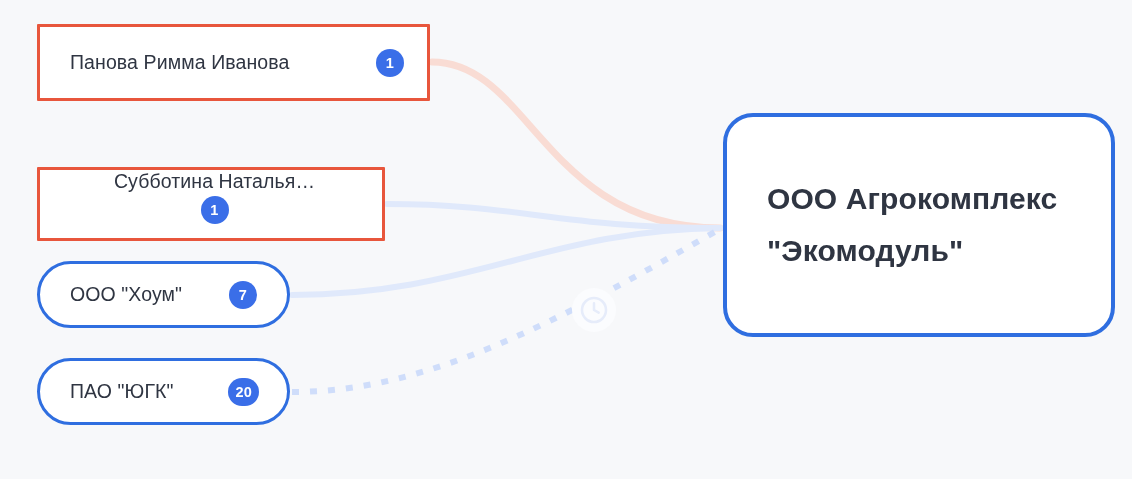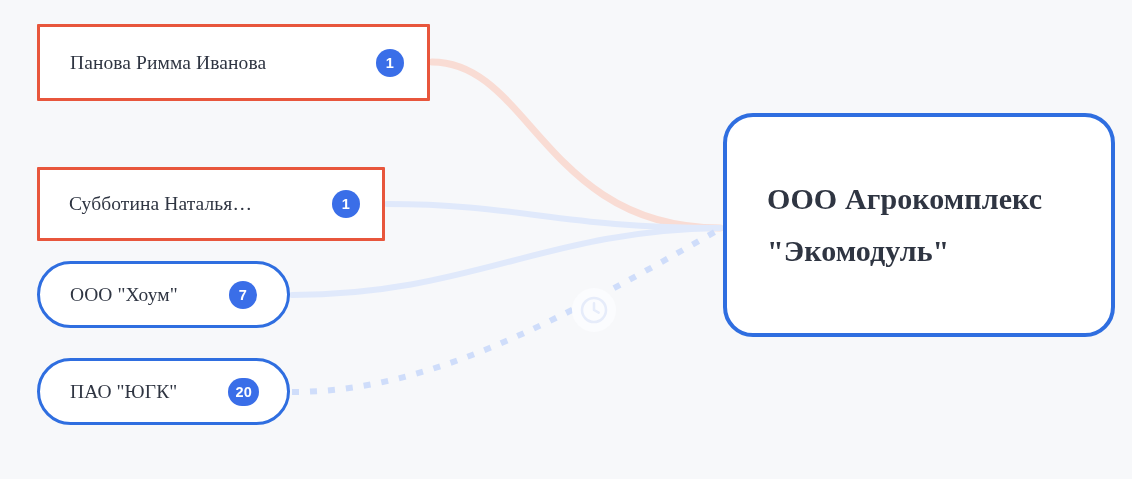--- a/index.html
+++ b/index.html
@@ -36,21 +36,20 @@
     display: flex;
     align-items: center;
     z-index: 5;
   }
   .node-label {
     color: #2f3542;
     font-size: 19.5px;
     line-height: 1.2;
     letter-spacing: 0.1px;
     white-space: nowrap;
-    font-family: Liberation Serif, serif;
   }
   .badge {
     display: inline-flex;
     align-items: center;
     justify-content: center;
     background: #3a6ee8;
     color: #ffffff;
     font-size: 14.5px;
     font-weight: 700;
     letter-spacing: 0.2px;
@@ -73,22 +72,23 @@
   }
 
   
   #node-panova {
     left: 37px;  top: 24px;  width: 393px; height: 77px;
     padding: 0 23px 0 30px;
     justify-content: space-between;
   }
   #node-subbotina {
     left: 37px;  top: 167px; width: 348px; height: 74px;
-    padding: 0 22px 0 29px;
+    padding: 0 22px 14px 29px;
     justify-content: space-between;
+    flex-direction: column;
   }
   #node-houm {
     left: 37px;  top: 261px; width: 253px; height: 67px;
     padding: 0 30px 0 30px;
     justify-content: space-between;
   }
   #node-ugk {
     left: 37px;  top: 358px; width: 253px; height: 67px;
     padding: 0 28px 0 30px;
     justify-content: space-between;

